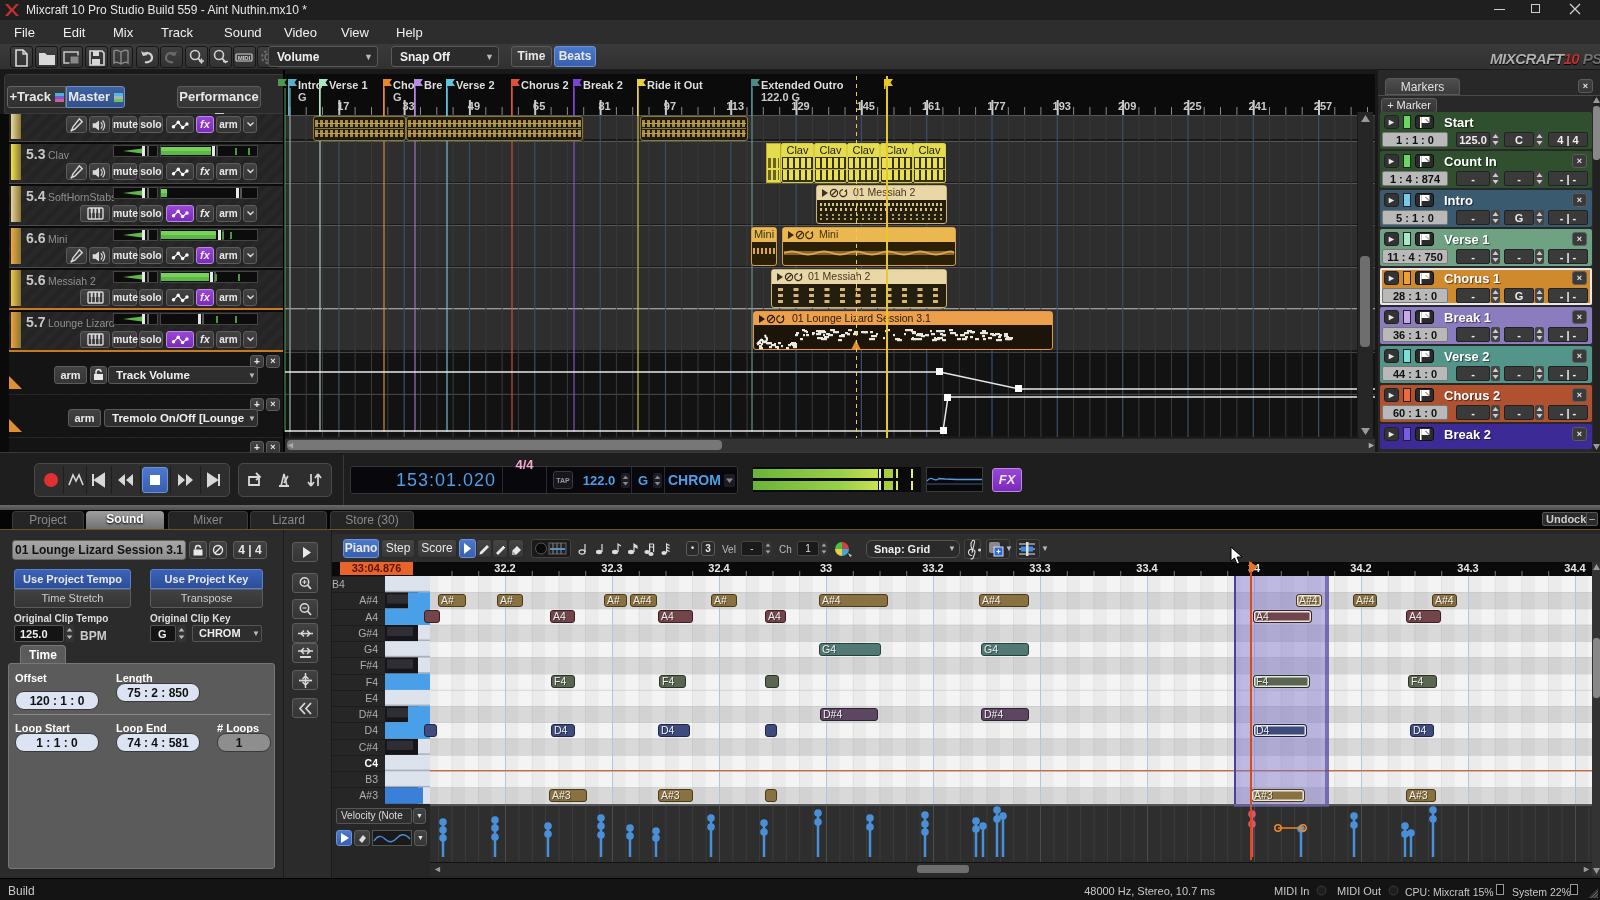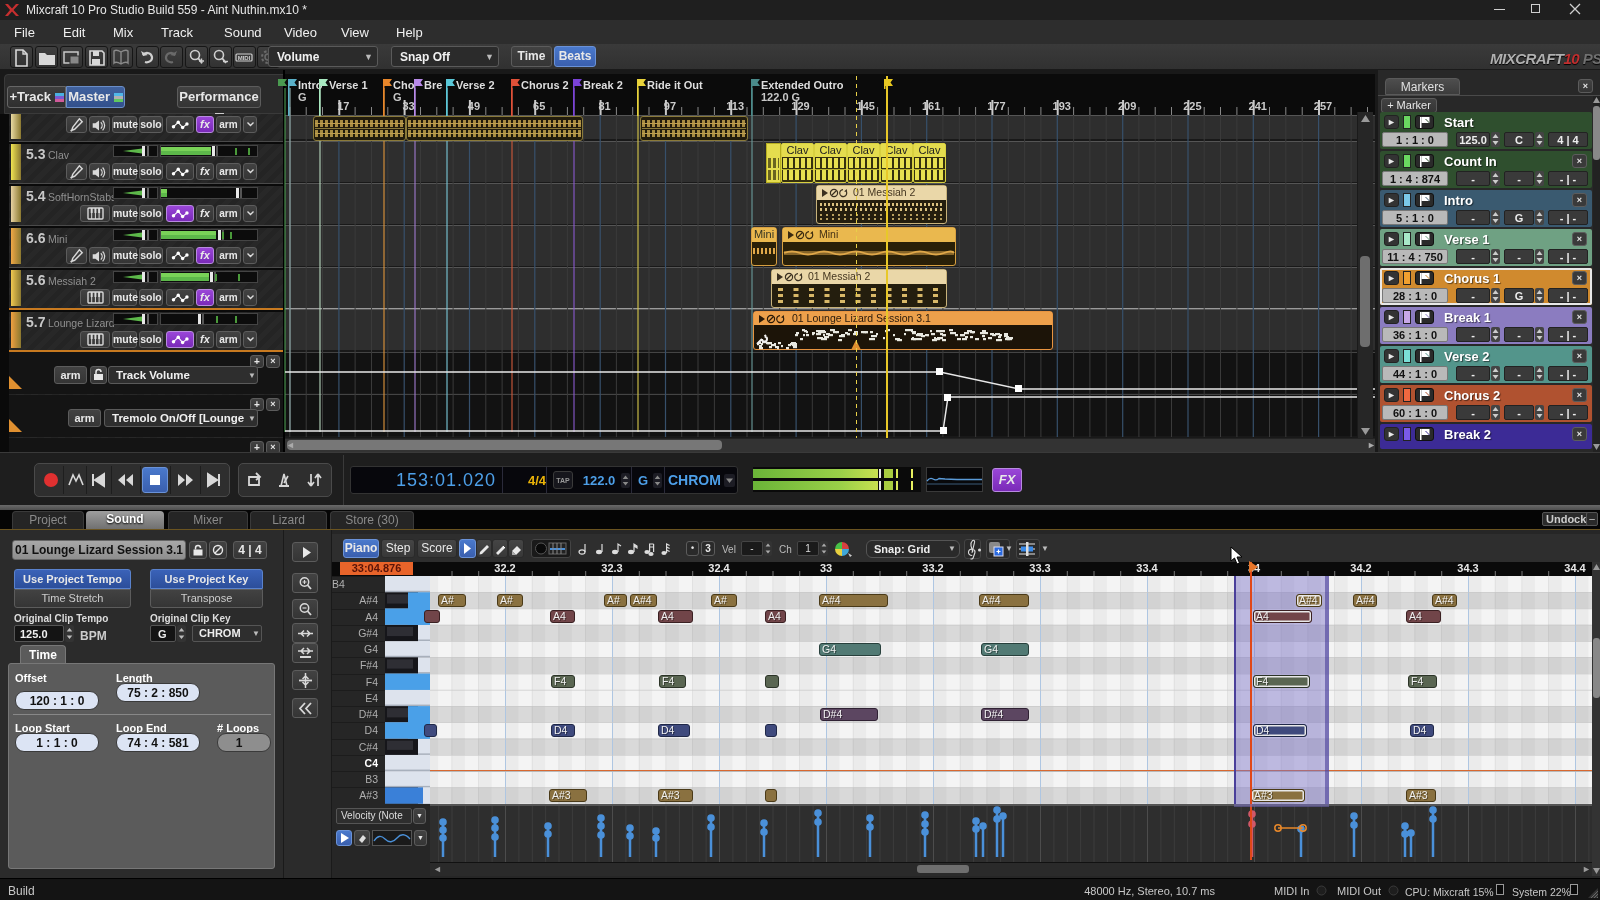--- a/index.html
+++ b/index.html
@@ -1183,21 +1183,21 @@
 <div style="position:absolute;left:111px;top:466px;width:1px;height:28px;background:#1e1e1e;"></div>
 <div style="position:absolute;left:140px;top:466px;width:1px;height:28px;background:#1e1e1e;"></div>
 <div style="position:absolute;left:170px;top:466px;width:1px;height:28px;background:#1e1e1e;"></div>
 <div style="position:absolute;left:200px;top:466px;width:1px;height:28px;background:#1e1e1e;"></div>
 <div style="position:absolute;left:350px;top:466px;width:388px;height:28px;background:#07070c;border:1px solid #333;border-radius:3px;"></div>
 <div style="position:absolute;left:502px;top:467px;width:1px;height:26px;background:#2a2a3a;"></div>
 <div style="position:absolute;left:546px;top:467px;width:1px;height:26px;background:#2a2a3a;"></div>
 <div style="position:absolute;left:631px;top:467px;width:1px;height:26px;background:#2a2a3a;"></div>
 <div style="position:absolute;left:664px;top:467px;width:1px;height:26px;background:#2a2a3a;"></div>
 <div style="position:absolute;left:350px;top:470px;width:146px;height:20px;font-size:18px;color:#4d9fe8;text-align:right;letter-spacing:1px;">153:01.020</div>
-<div style="position:absolute;left:503px;top:473px;width:43px;height:16px;font-size:13px;font-weight:bold;color:#eab308;text-align:right;">4/4</div>
+<div style="position:absolute;left:503px;top:457px;width:43px;height:16px;font-size:13px;font-weight:bold;color:#f9a8d4;text-align:center;">4/4</div>
 <div style="position:absolute;left:553px;top:471px;width:20px;height:18px;background:#16161c;border:1px solid #3a3a3a;border-radius:3px;color:#999;font-size:7px;font-weight:bold;text-align:center;line-height:17px;">TAP</div>
 <div style="position:absolute;left:578px;top:473px;width:42px;height:16px;font-size:13px;font-weight:bold;color:#4d9fe8;text-align:center;">122.0</div>
 <svg style="left:621px;top:473px" width="9" height="15">
       <rect width="9" height="15" fill="#1c1c24" rx="2"></rect>
       <path d="M4.5 2.5 l2.8 3.5 h-5.6 z M4.5 12.5 l2.8 -3.5 h-5.6 z" fill="#888"></path>
     </svg>
 <div style="position:absolute;left:634px;top:473px;width:18px;height:16px;font-size:13px;font-weight:bold;color:#4d9fe8;text-align:center;">G</div>
 <svg style="left:653px;top:473px" width="9" height="15">
       <rect width="9" height="15" fill="#1c1c24" rx="2"></rect>
       <path d="M4.5 2.5 l2.8 3.5 h-5.6 z M4.5 12.5 l2.8 -3.5 h-5.6 z" fill="#888"></path>

